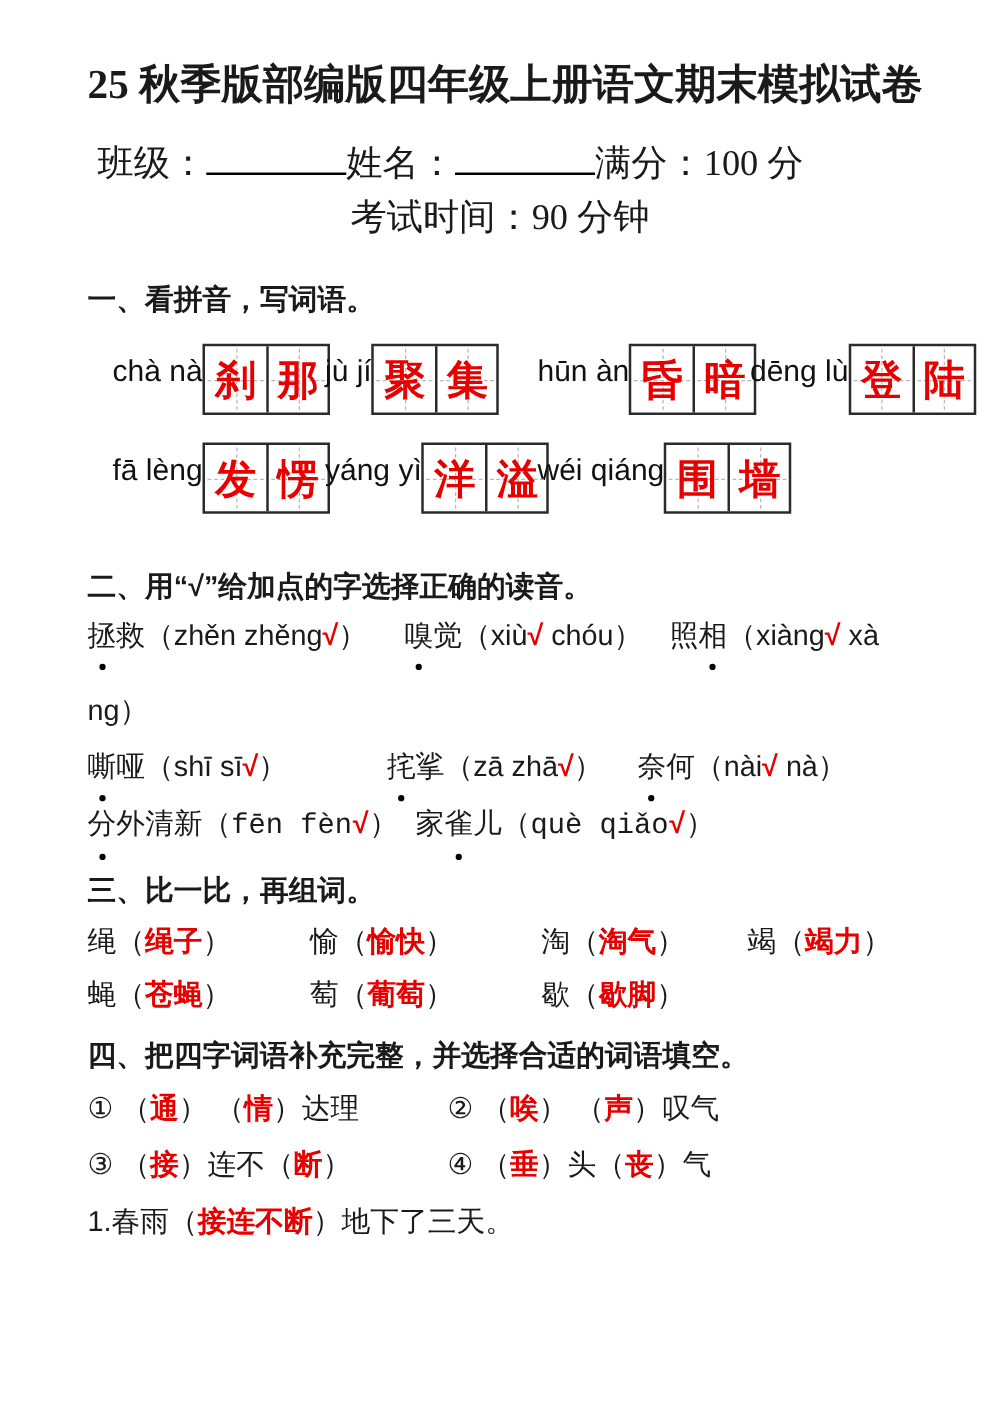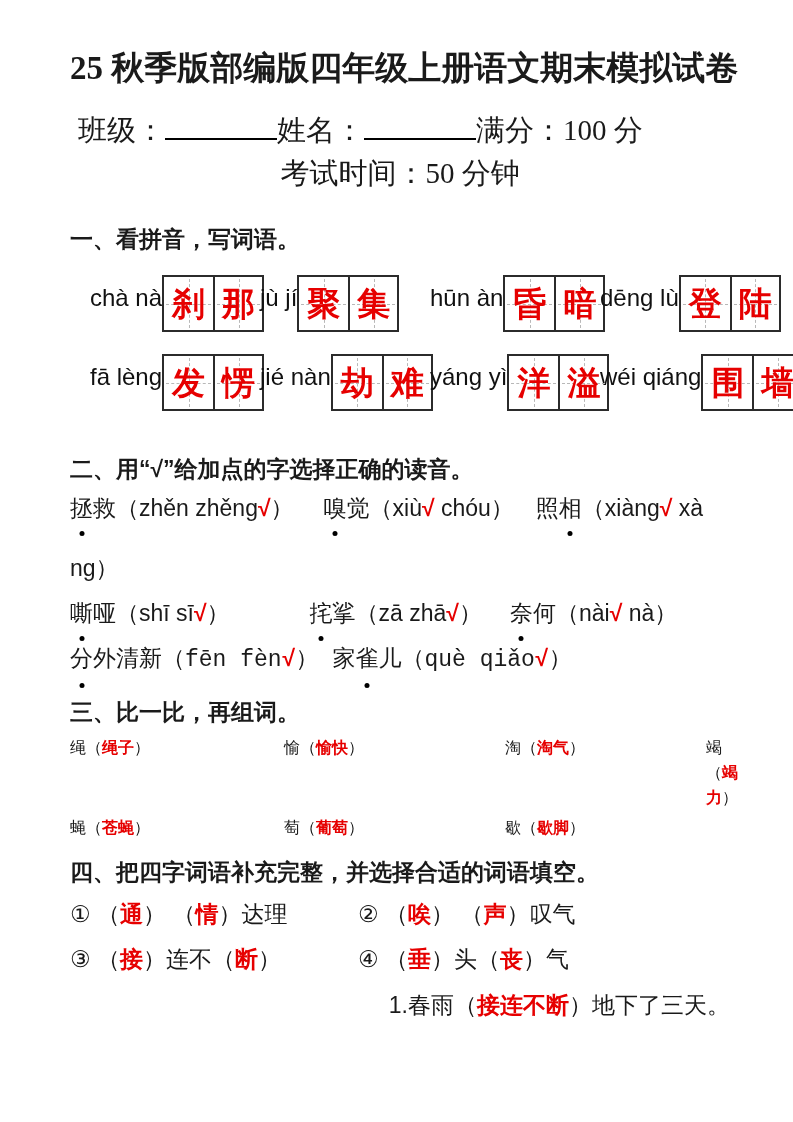--- a/index.html
+++ b/index.html
@@ -32,43 +32,43 @@
   .l1{margin-top:5px;}
   .lwrap{margin-top:23px;}
   .l3{margin-top:7px;}
   .l4{margin-top:10px;font-family:Liberation Mono, monospace;}
   .dotted{position:relative;display:inline-block;}
   .dotted::after{content:"";position:absolute;left:50%;transform:translateX(-50%);bottom:-9px;width:5px;height:5px;border-radius:50%;background:#000;}
   .check{color:var(--red);font-weight:700;}
   .mr30{margin-right:30px;} .mr22{margin-right:22px;} .mr80{margin-right:80px;} .mr28{margin-right:28px;text-align:center;} .mr14{margin-right:14px;}
 
   .s3-h{margin-top:19px;}
-  .s3-grid{display:grid;grid-template-columns:178px 185px 165px auto;font-size:16px;line-height:1.55;gap:36px;}
+  .s3-grid{display:grid;grid-template-columns:178px 185px 165px auto;font-size:23px;line-height:1.55;}
   .s3-r1{margin-top:8px;}
   .s3-r2{margin-top:6px;}
   .red{color:var(--red);font-weight:700;}
 
   .s4-h{margin-top:17px;}
   .s4-grid{display:grid;grid-template-columns:288px auto;font-size:23px;line-height:1.6;}
   .s4-r1{margin-top:8px;}
   .s4-r2{margin-top:8px;}
-  .sent{margin-top:9px;text-align:right;}
+  .sent{margin-top:9px;}
 </style>
 </head>
 <body>
 
 <div class="page">
 
   <div class="title">25 秋季版部编版四年级上册语文期末模拟试卷</div>
 
   <div class="info-line">
     <span>班级：</span><span class="blank"></span><span>姓名：</span><span class="blank"></span><span>满分：100 分</span>
   </div>
   <div class="info-line2">
-    <span>考试时间：50 分钟</span>
+    <span>考试时间：90 分钟</span>
   </div>
 
   <div class="sec-h s1-h">一、看拼音，写词语。</div>
 
   <div class="py-row">
     <div class="unit">
       <div class="pinyin">chà nà</div>
       <div class="tzg">
         <div class="cell">
             <span class="rchar">刹</span>
@@ -115,31 +115,20 @@
 
   <div class="py-row row2">
     <div class="unit">
       <div class="pinyin">fā lèng</div>
       <div class="tzg">
         <div class="cell">
             <span class="rchar">发</span>
           </div>
         <div class="cell">
             <span class="rchar">愣</span>
-          </div>
-      </div>
-    </div>
-    <div class="unit">
-      <div class="pinyin">jié nàn</div>
-      <div class="tzg">
-        <div class="cell">
-            <span class="rchar">劫</span>
-          </div>
-        <div class="cell">
-            <span class="rchar">难</span>
           </div>
       </div>
     </div>
     <div class="unit">
       <div class="pinyin">yáng yì</div>
       <div class="tzg">
         <div class="cell">
             <span class="rchar">洋</span>
           </div>
         <div class="cell">

